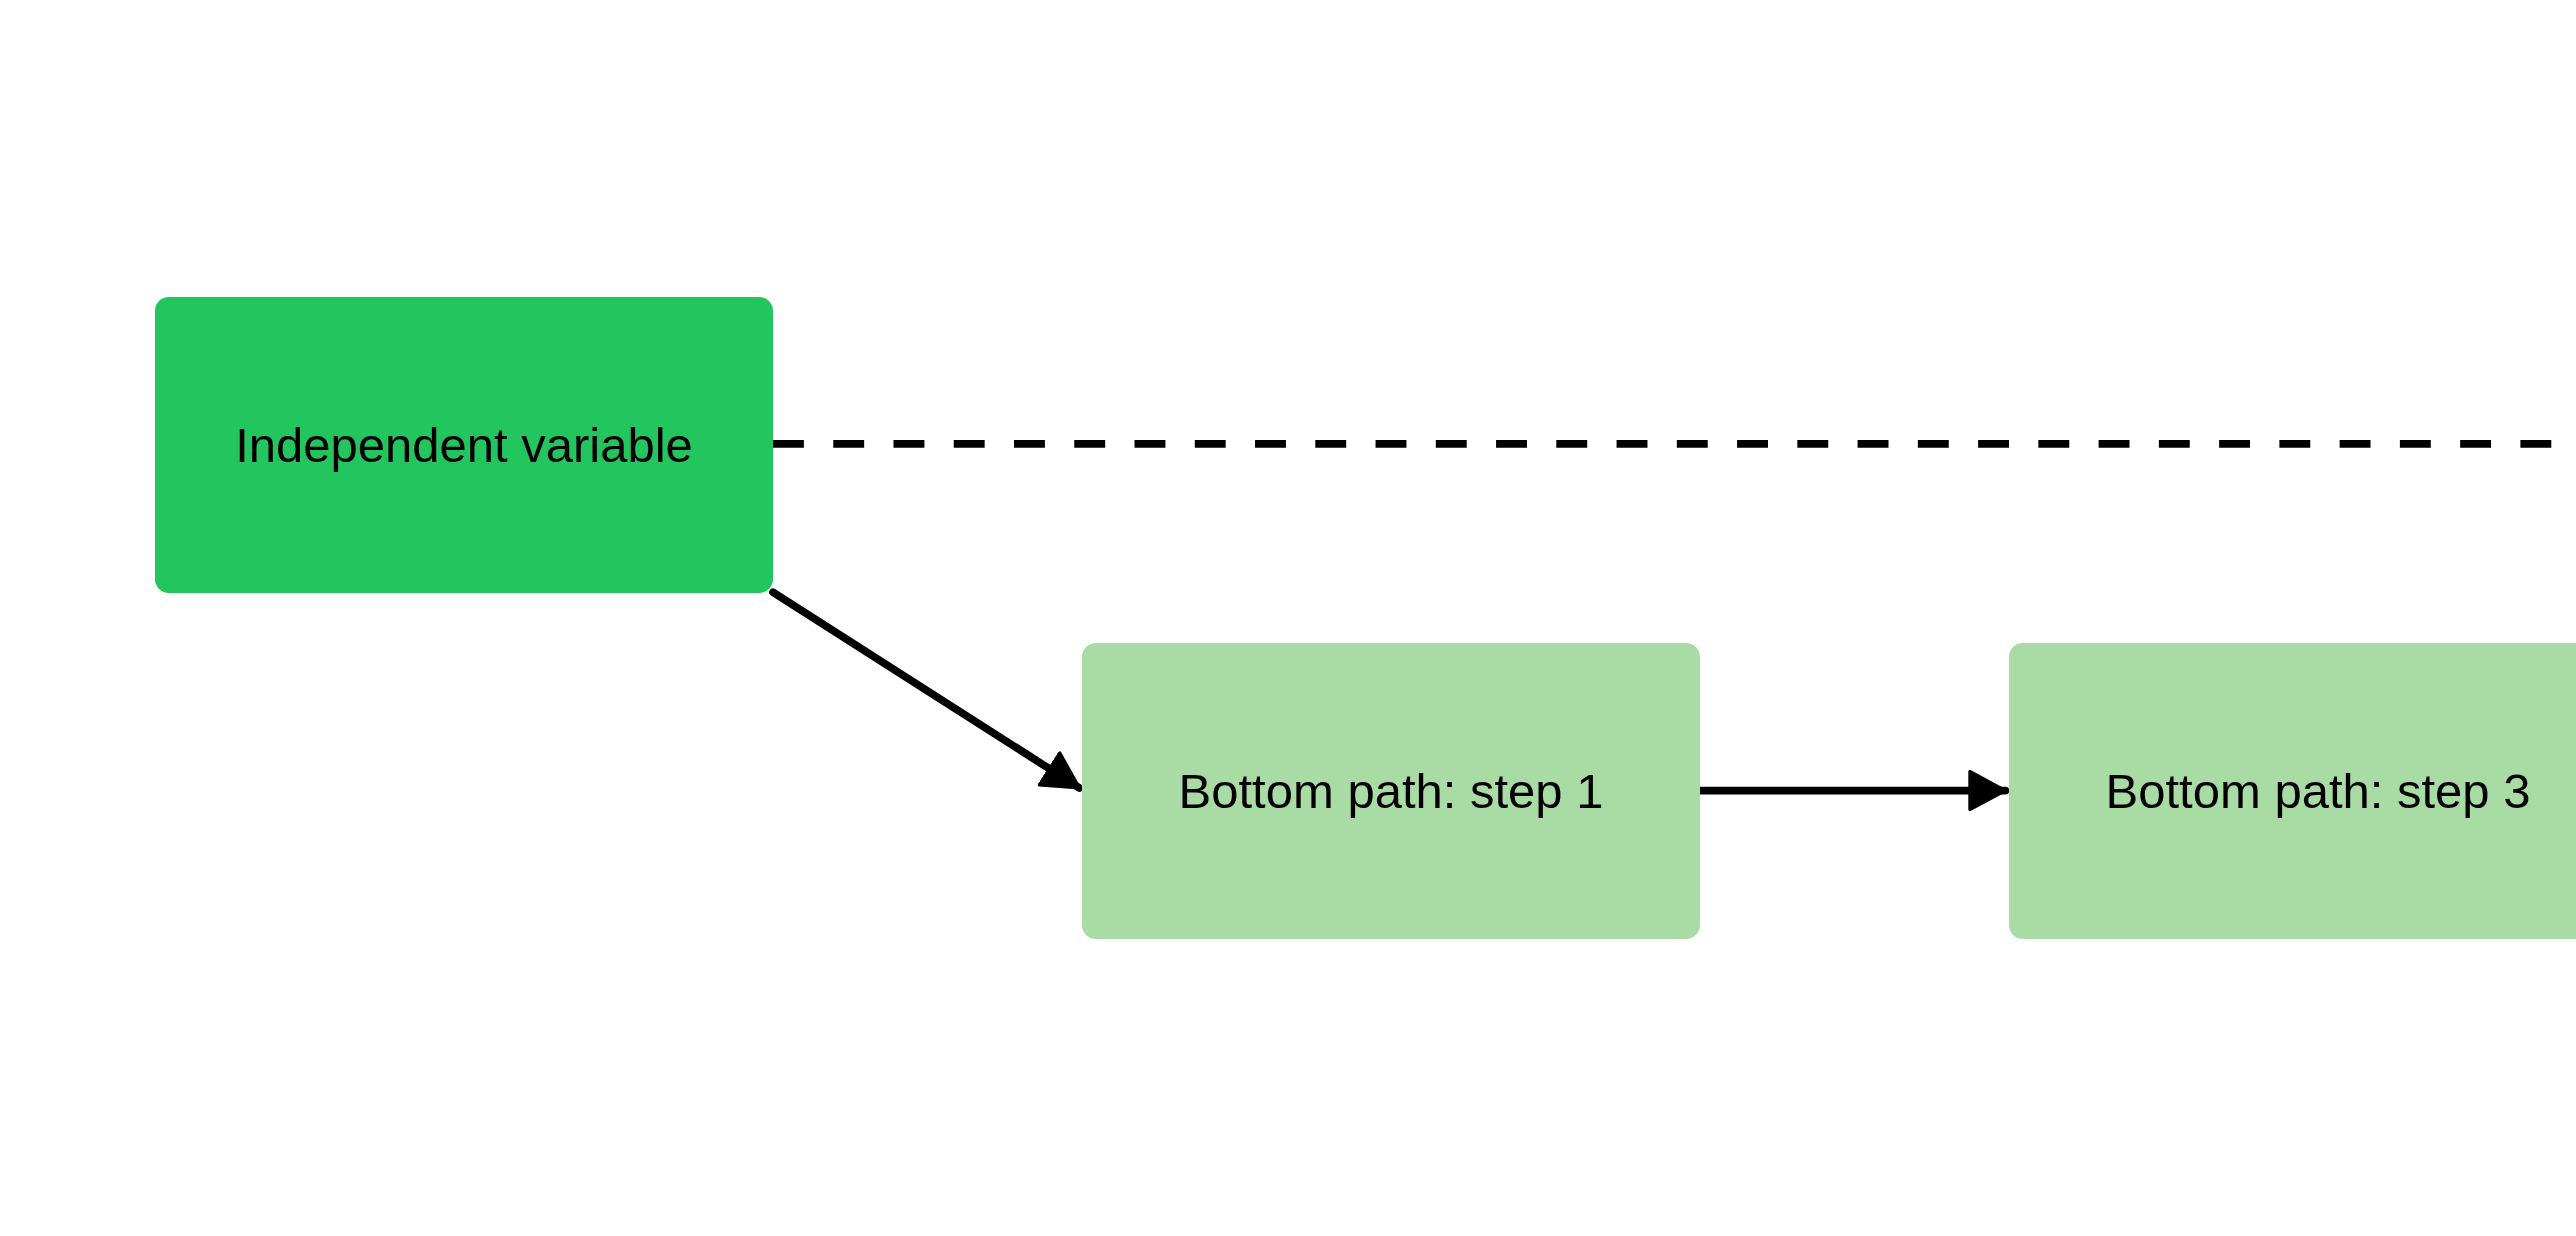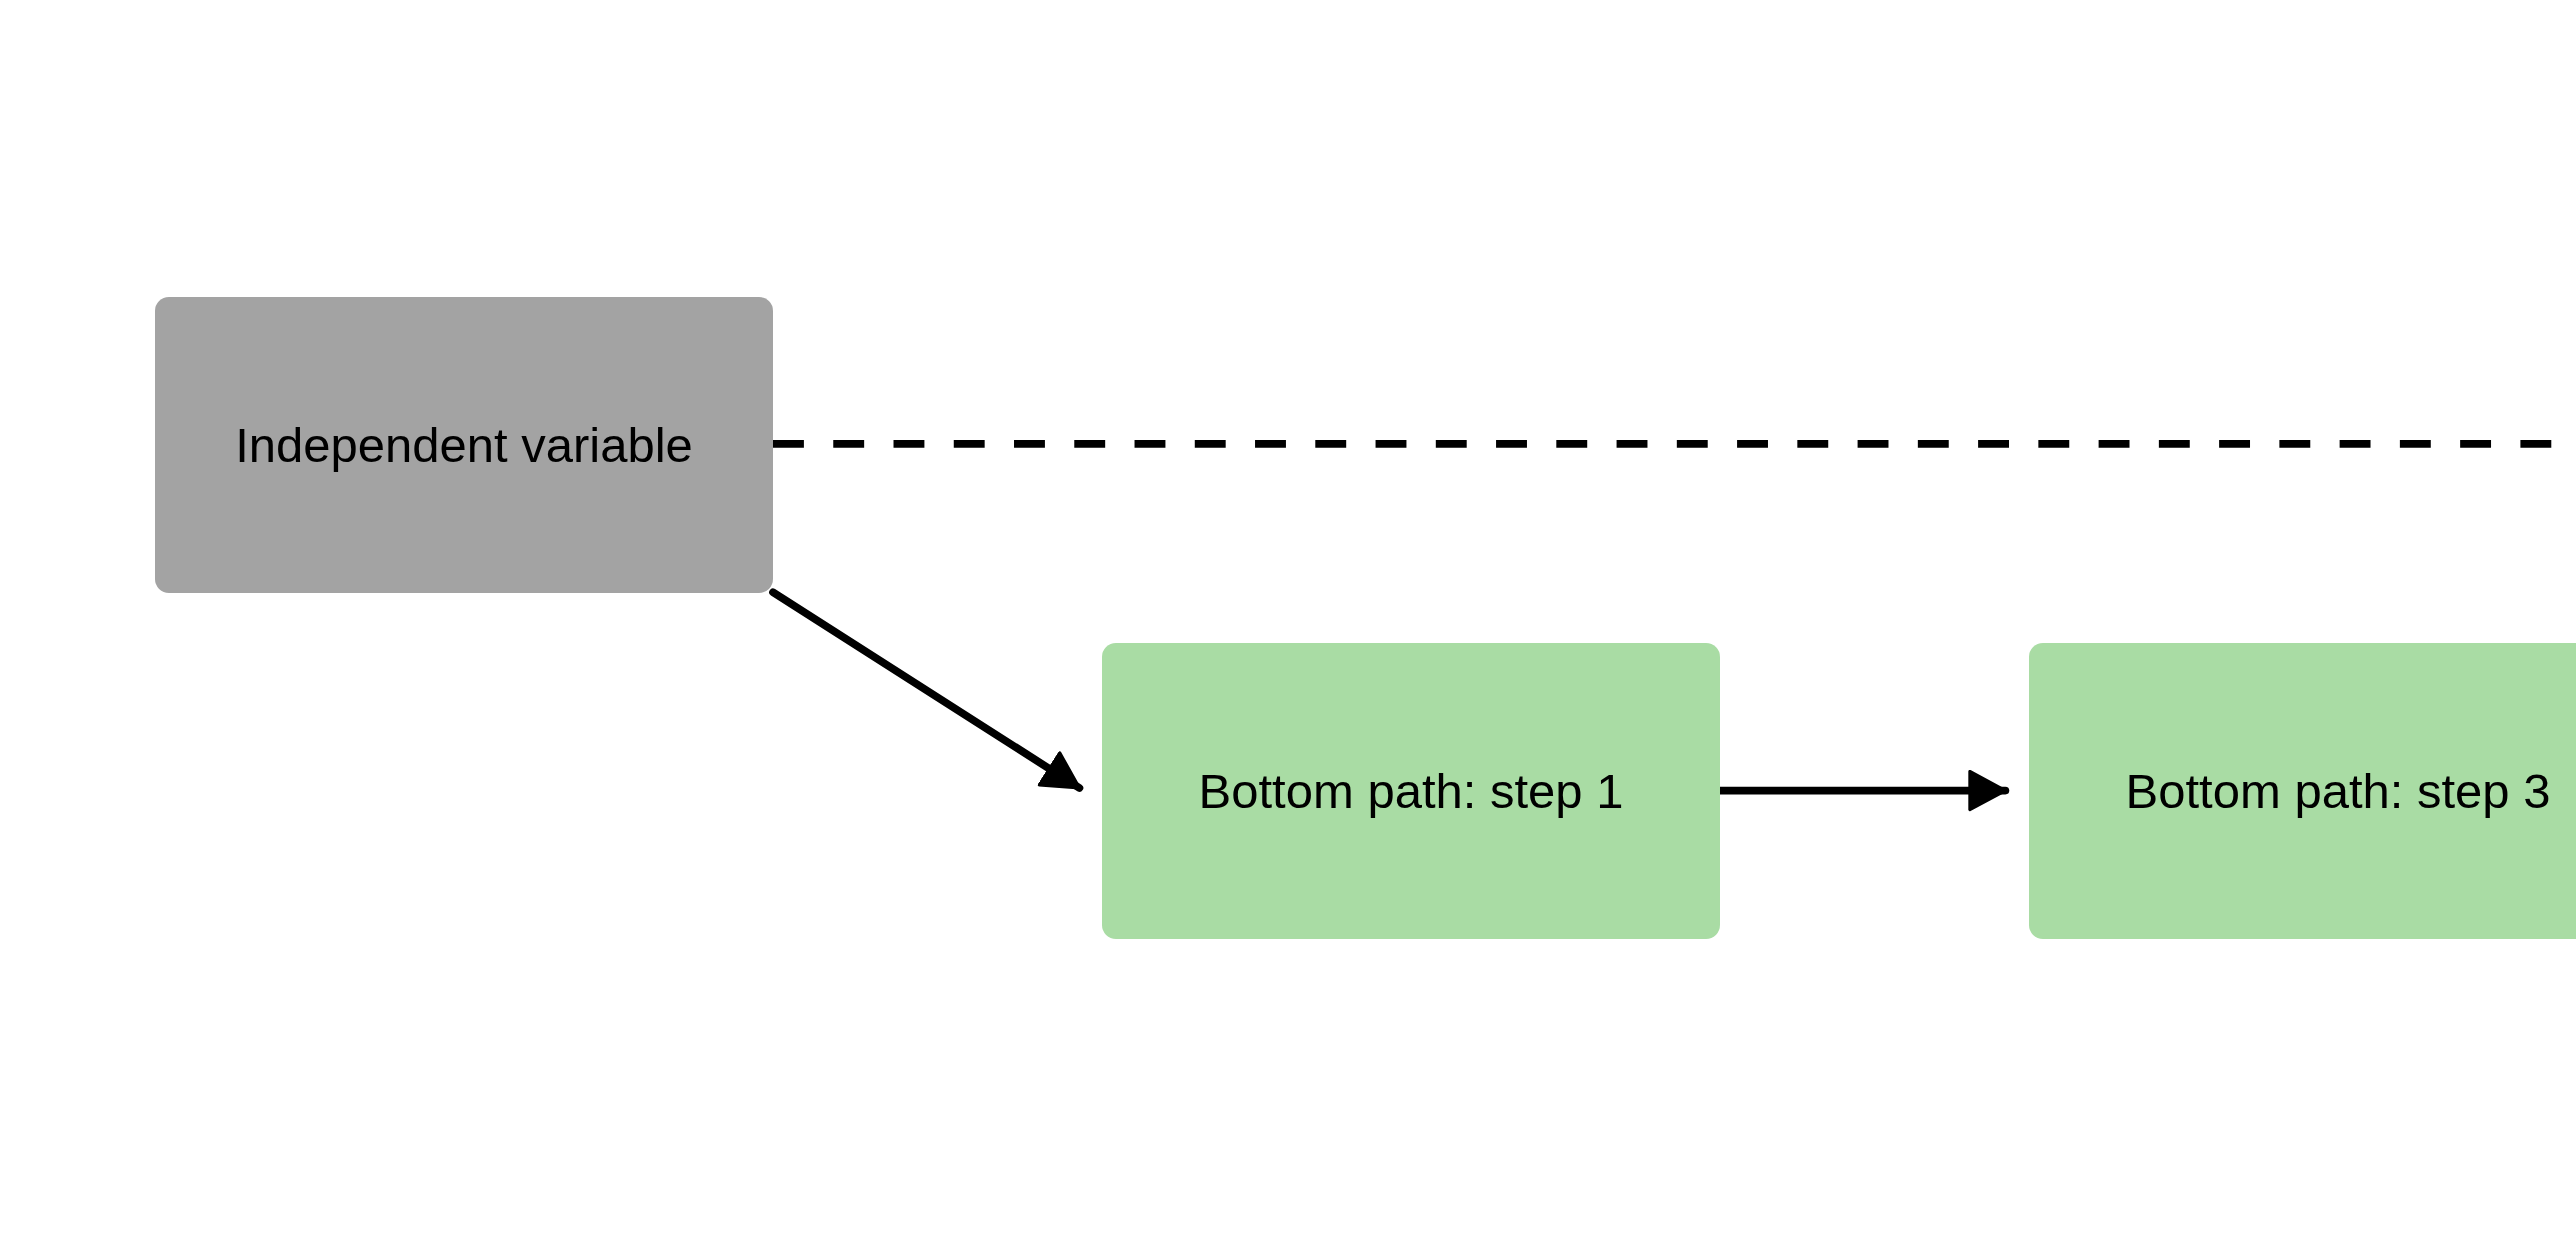--- a/index.html
+++ b/index.html
@@ -43,21 +43,21 @@
     align-items: center;
     justify-content: center;
     border-radius: 14px;
     color: var(--text);
     font-size: 49px;
     line-height: 1.2;
     text-align: center;
     white-space: nowrap;
   }
   .node.dark  { background: var(--node-dark); }
-  .node.light { background: var(--node-light); margin-left: 20px; }
+  .node.light { background: var(--node-light); }
   .node.independent { left: 155px;  top: 297px;  width: 618px; height: 296px; }
   .node.step1       { left: 1082px; top: 643px; width: 618px; height: 296px; }
   .node.step2       { left: 2009px; top: 643px; width: 618px; height: 296px; }
 </style>
 </head>
 <body>
 
 <div class="diagram">
 
   <svg class="edges-layer" width="3709" height="1236" viewBox="0 0 7200 2400" xmlns="http://www.w3.org/2000/svg">
@@ -69,21 +69,21 @@
 
     <line class="edge dashed" x1="1500" y1="862" x2="5695" y2="862" marker-end="url(#arrowhead)"></line>
 
     <line class="edge solid" x1="1500" y1="1150" x2="2095" y2="1530" marker-end="url(#arrowhead)"></line>
 
     <line class="edge solid" x1="3300" y1="1535" x2="3893" y2="1535" marker-end="url(#arrowhead)"></line>
 
     <line class="edge solid" x1="5100" y1="1520" x2="5693" y2="1155" marker-end="url(#arrowhead)"></line>
   </svg>
 
-  <div class="node dark independent" style="background: #a3a3a3;">
+  <div class="node dark independent" style="background: #22c55e;">
     <span>Independent variable</span>
   </div>
 
   <div class="node light step1" style="background: rgb(169, 220, 164);">
     <span>Bottom path: step 1</span>
   </div>
 
   <div class="node light step2" style="background: rgb(169, 220, 164);">
     <span>Bottom path: step 3</span>
   </div>

